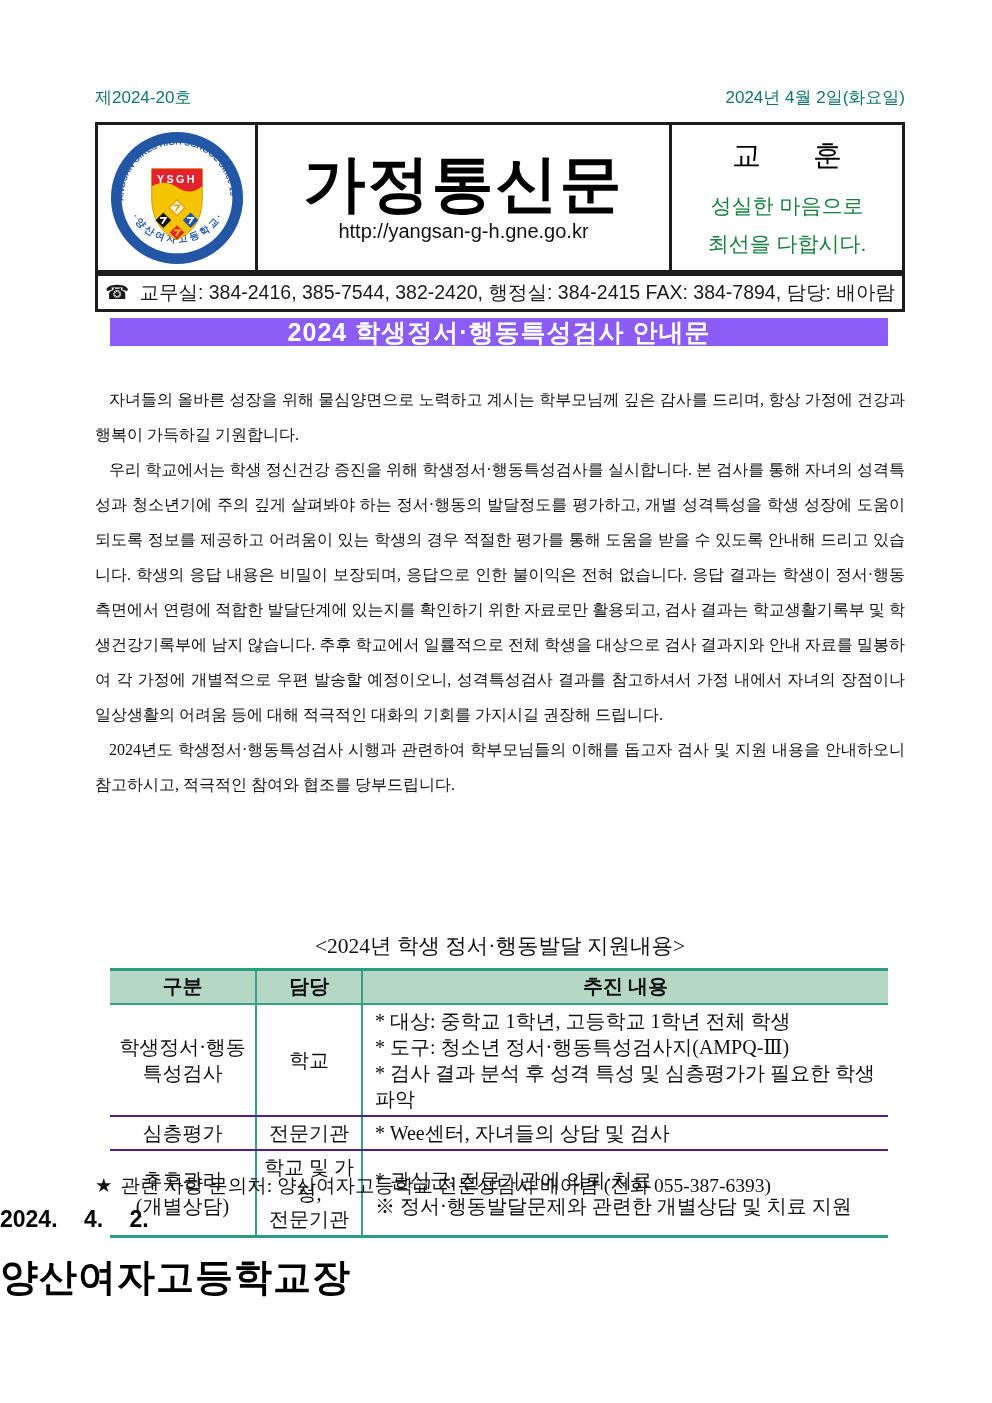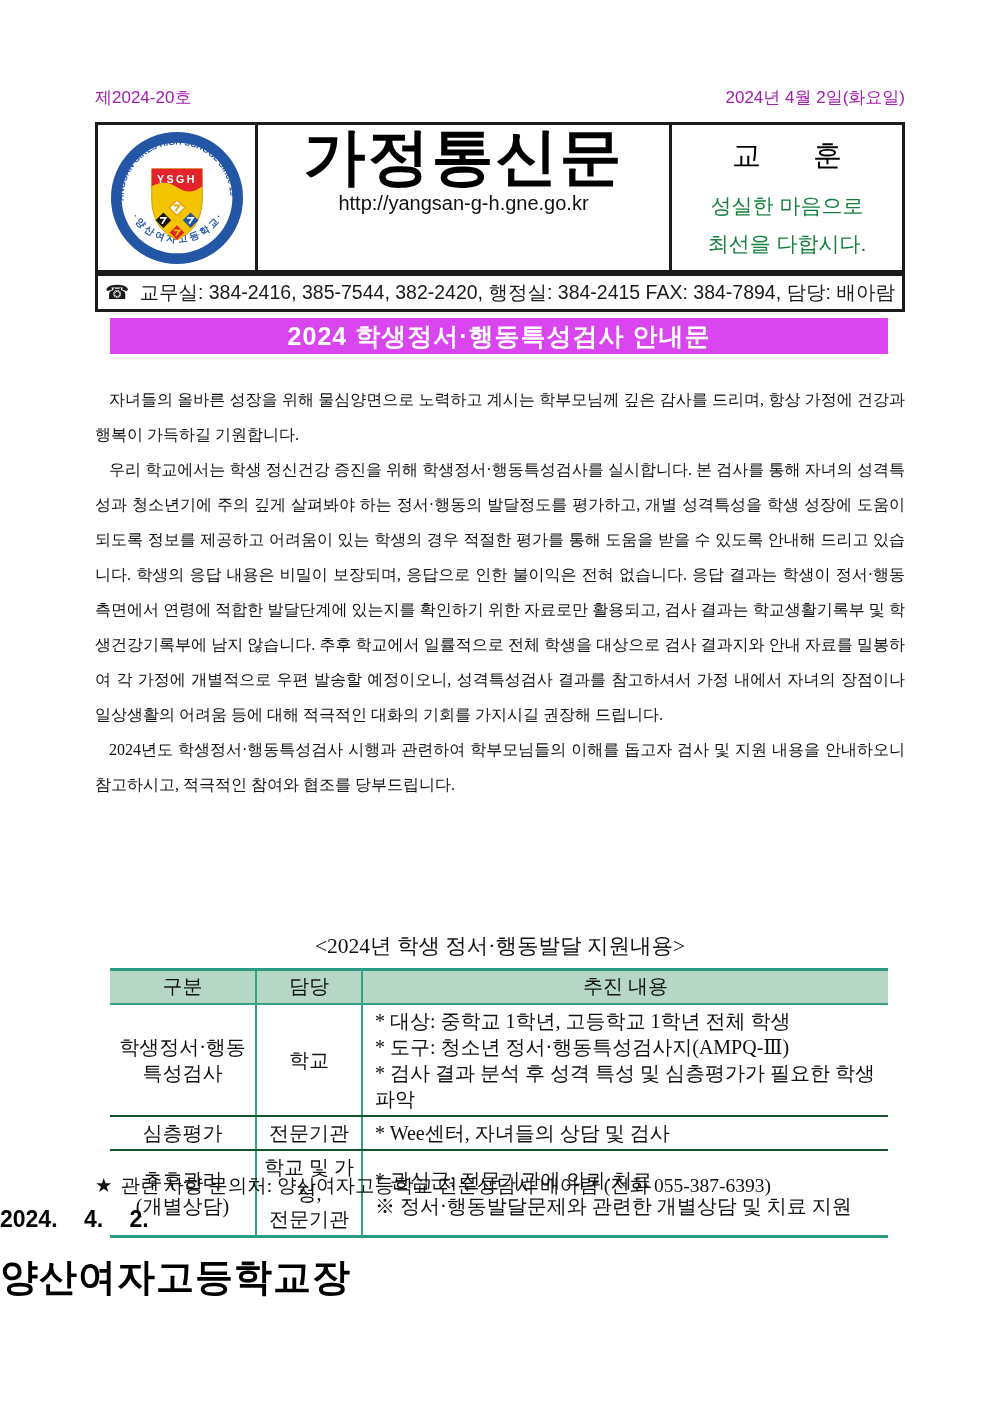--- a/index.html
+++ b/index.html
@@ -7,34 +7,34 @@
   .page {
     position:relative; width:992px; height:1403px; margin:0 auto;
     background:#ffffff; color:#1a1a1a;
     font-family:"Liberation Serif","DejaVu Serif",serif;
     overflow:hidden;
   }
   .masthead {
     position:absolute; top:86px; left:95px; width:810px;
     display:flex; justify-content:space-between;
     font-family:"Liberation Sans","DejaVu Sans",sans-serif;
-    font-size:17px; color:#a21caf;
+    font-size:17px; color:#0f766e;
   }
   
   .header-box {
     position:absolute; top:122px; left:95px; width:810px; height:151px;
     border:3px solid #1c1c1c; display:flex; background:#fff;
   }
   .logo-cell {
     width:160px; border-right:3px solid #1c1c1c;
     display:flex; align-items:center; justify-content:center;
   }
   .title-cell {
     flex:1; border-right:3px solid #1c1c1c;
-    display:flex; flex-direction:column; align-items:center; 
+    display:flex; flex-direction:column; align-items:center; justify-content:center;
   }
   .newsletter-title {
     font-family:"Liberation Sans","DejaVu Sans",sans-serif;
     font-weight:bold; font-size:62px; line-height:1.02; letter-spacing:2px; color:#000;
   }
   .newsletter-url {
     font-family:"Liberation Sans","DejaVu Sans",sans-serif;
     font-size:20px; margin-top:4px; color:#111;
   }
   .motto-cell {
@@ -46,22 +46,22 @@
   .motto-line { font-size:21px; line-height:1.5; color:#15803d; }
   
   .phone-row {
     position:absolute; top:273px; left:95px; width:810px; height:39px;
     border:3px solid #1c1c1c; background:#fff;
     display:flex; align-items:center; justify-content:center; gap:10px;
     font-family:"Liberation Sans","DejaVu Sans",sans-serif; font-size:19.5px;
   }
   
   .banner {
-    position:absolute; top:318px; left:110px; width:778px; height:36px;
-    background:#d946ef; color:#ffffff;
+    position:absolute; top:318px; left:110px; width:778px; height:28px;
+    background:#8b5cf6; color:#ffffff;
     display:flex; align-items:center; justify-content:center;
     font-family:"Liberation Sans","DejaVu Sans",sans-serif;
     font-weight:bold; font-size:25px; letter-spacing:1px;
   }
   
   .body-text {
     position:absolute; top:382px; left:95px; width:810px;
     font-size:16px; line-height:35px; text-align:justify; color:#111;
   }
   .body-text p { text-indent:14px; }
@@ -69,24 +69,24 @@
     position:absolute; top:931px; left:95px; width:810px;
     text-align:center; font-size:21.5px; color:#111;
   }
   
   .support-table {
     position:absolute; top:968px; left:110px; width:778px;
     border-collapse:collapse; font-size:20px; color:#111;
     border-top:3px solid #2B9C81; border-bottom:3px solid #2B9C81;
   }
   .support-table th {
-    background:#B7D7C6; font-weight:normal; font-size:20px;
+    background:#B7D7C6; font-weight:bold; font-size:20px;
     height:34px; border-bottom:2px solid #35A188; text-align:center;
   }
-  .support-table td { border-bottom:2px solid #14532d; padding:3px 0; vertical-align:middle; }
+  .support-table td { border-bottom:2px solid #4c1d95; padding:3px 0; vertical-align:middle; }
   .support-table tr:last-child td { border-bottom:none; }
   .col-sep { border-right:2px solid #35A188; }
   .cell-center { text-align:center; white-space:pre-line; line-height:26px; }
   .cell-details { padding-left:12px !important; }
   .detail-line { line-height:26px; }
   
   .footnote {
     position:absolute; top:1172px; left:95px; width:810px;
     font-size:19.5px; color:#111; display:flex; gap:8px; align-items:baseline;
   }

